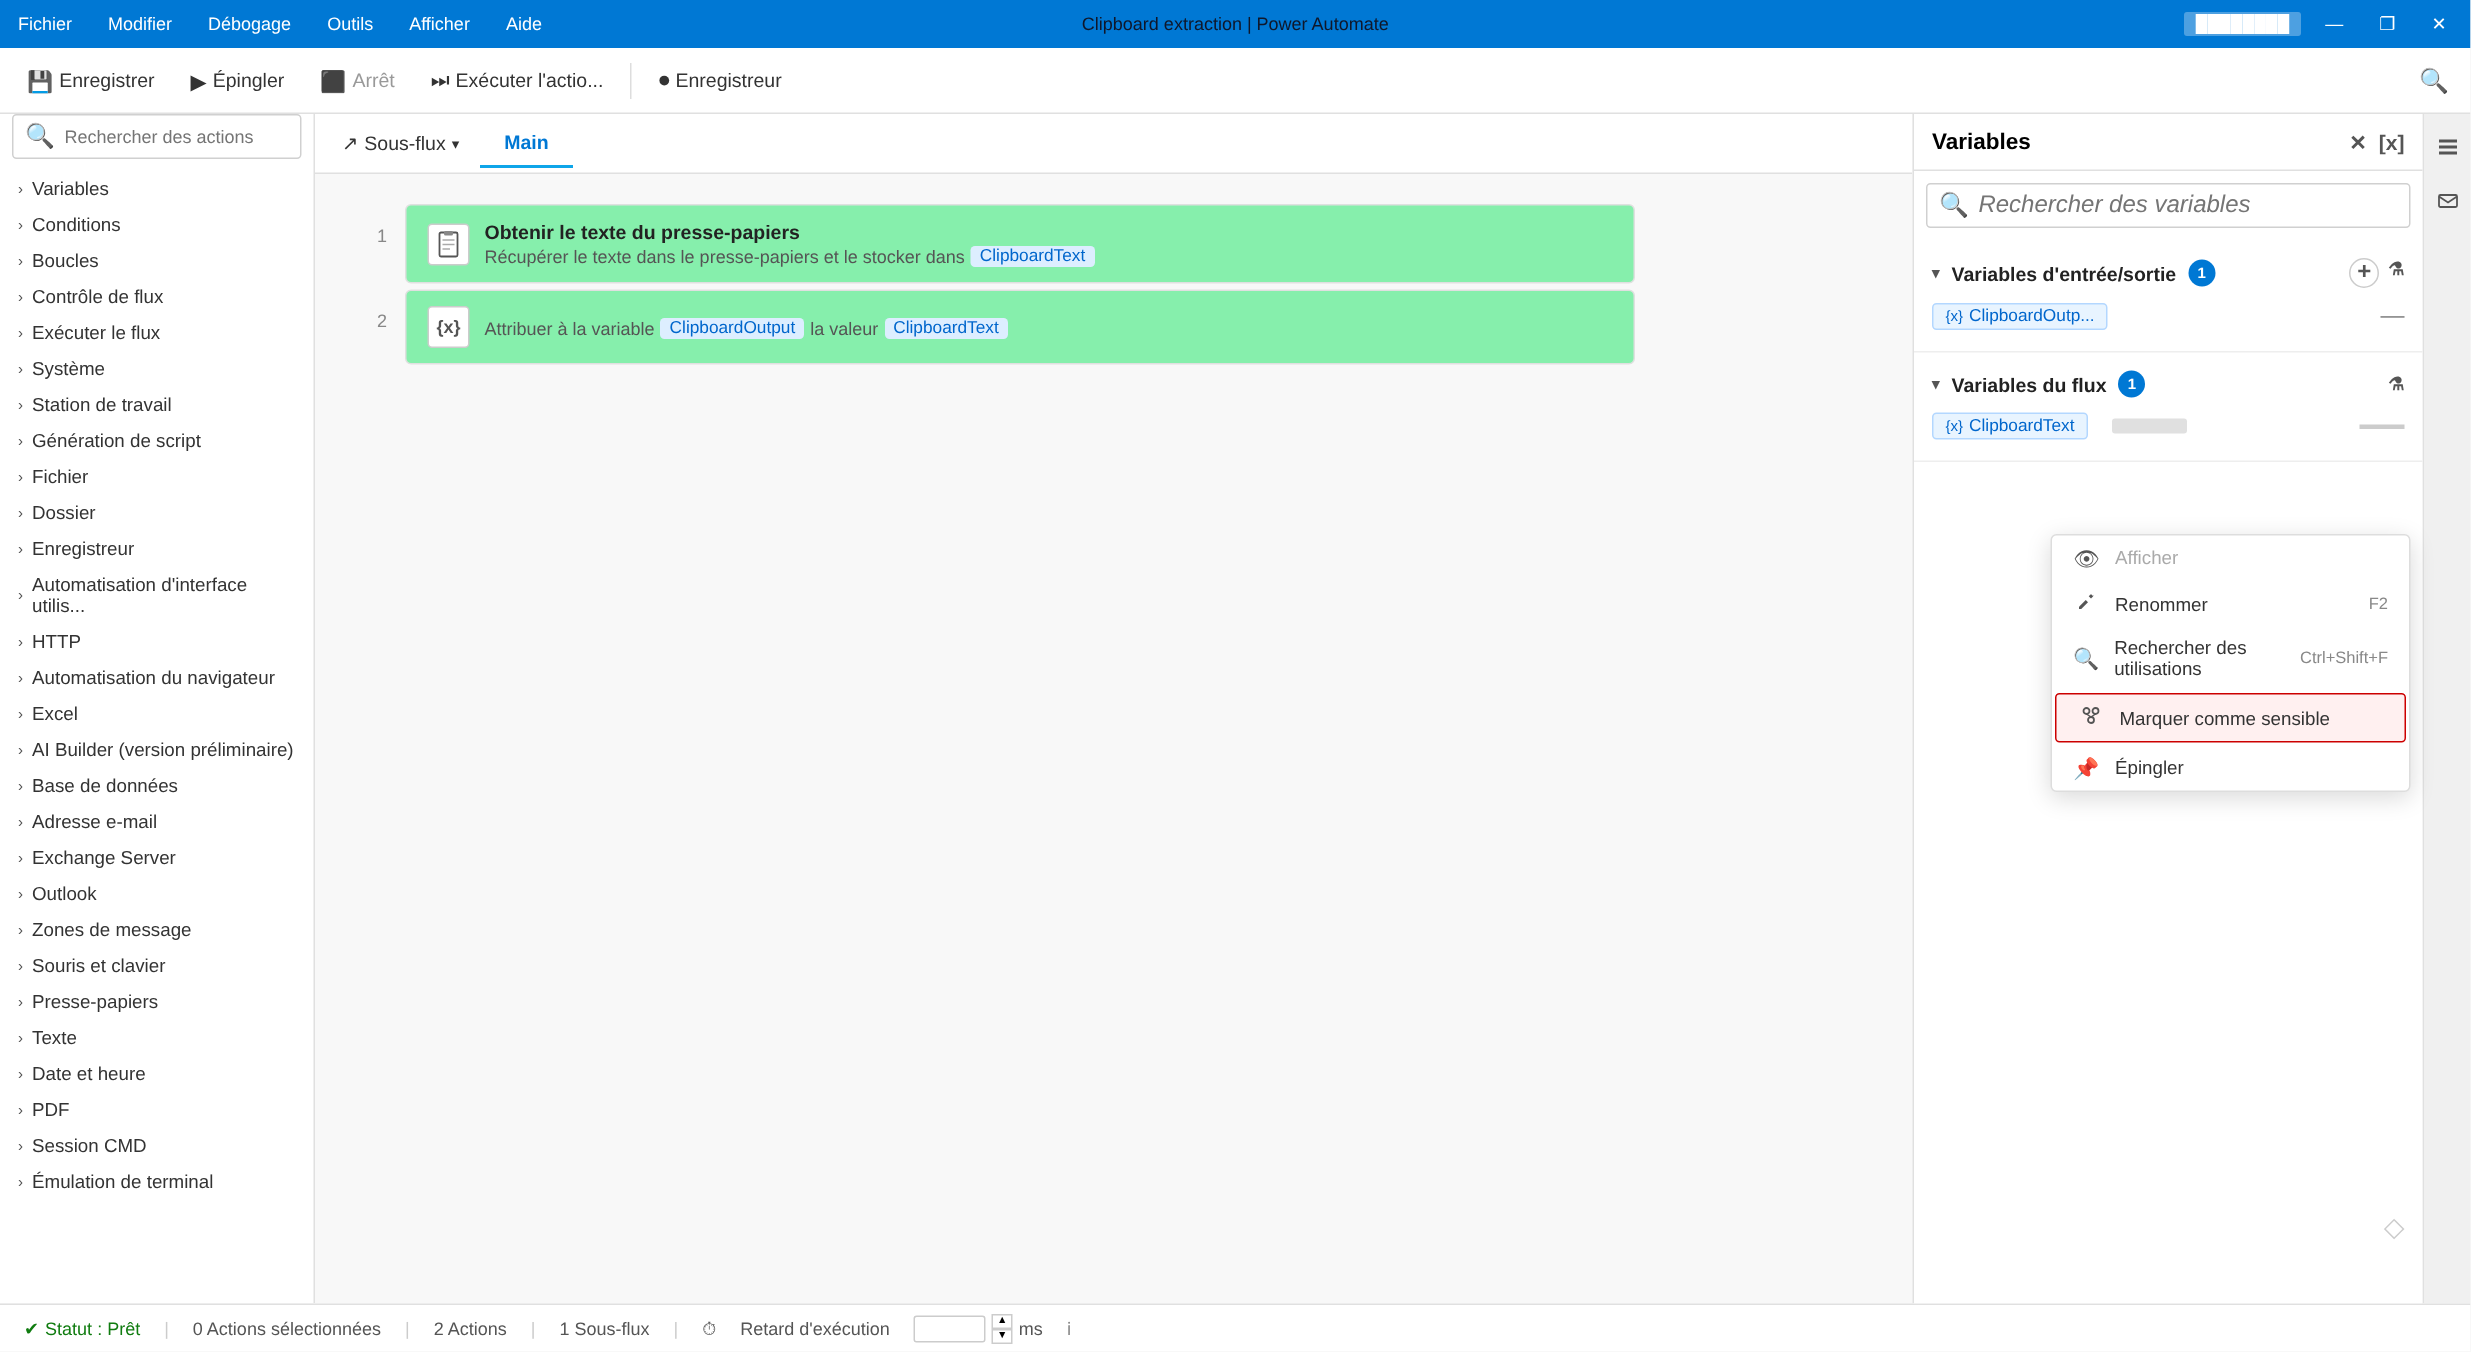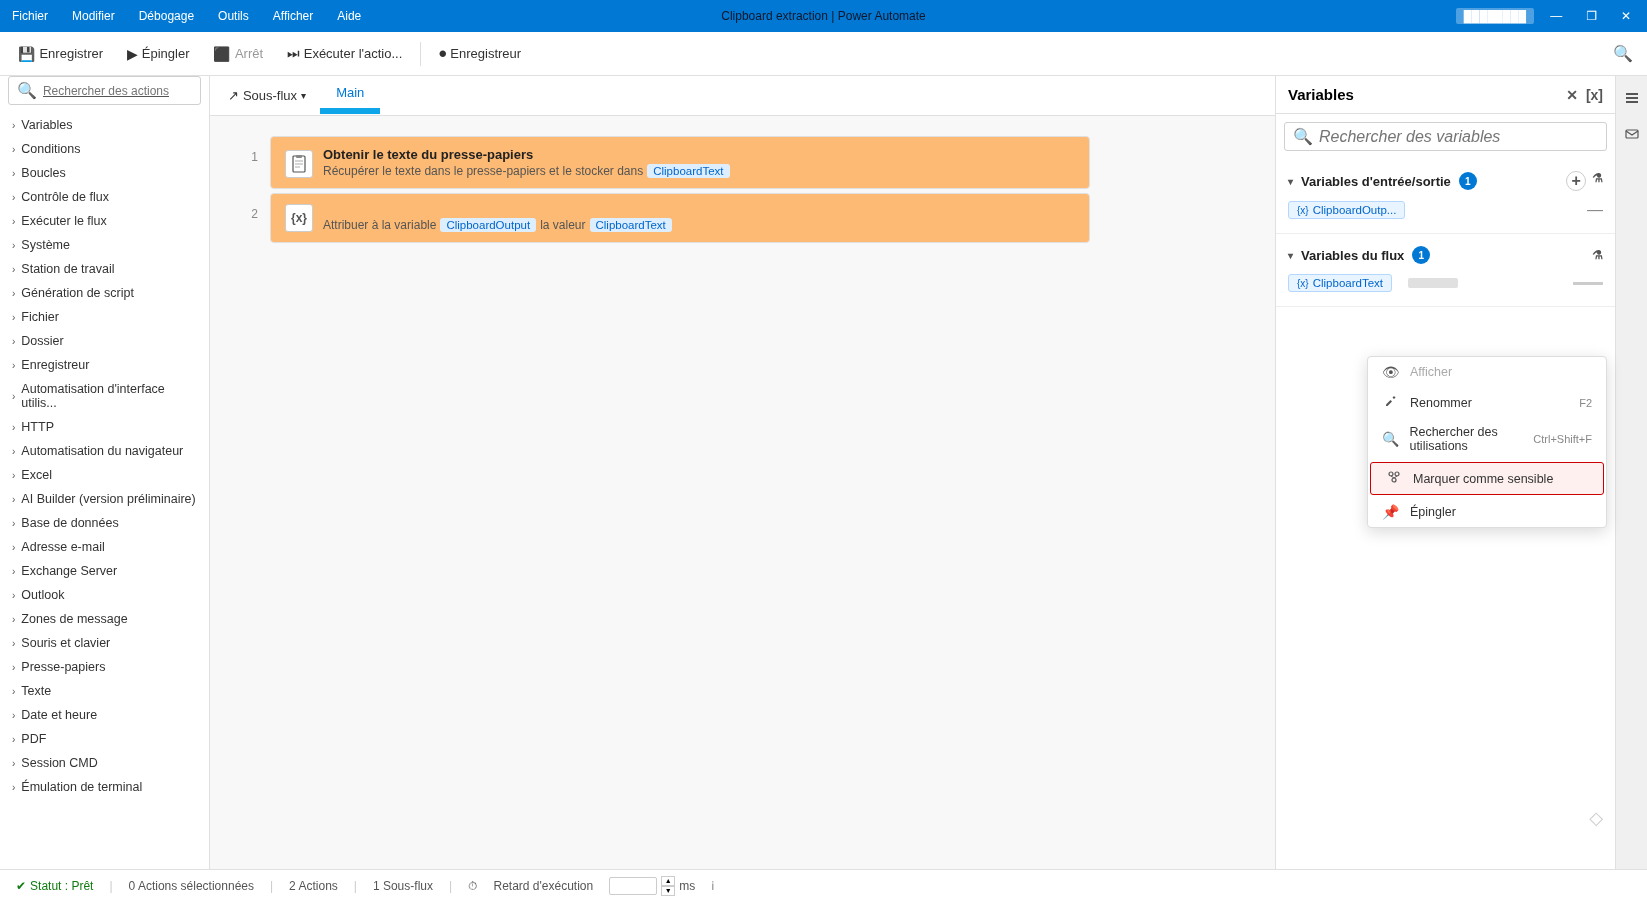--- a/index.html
+++ b/index.html
@@ -117,21 +117,20 @@
       gap: 6px;
       background: white;
     }
     .sidebar-search input {
       border: none;
       outline: none;
       font-size: 12px;
       color: #555;
       width: 100%;
       background: transparent;
-      text-decoration: underline;
     }
     .sidebar-items { flex: 1; overflow-y: auto; }
     .sidebar-item {
       display: flex;
       align-items: center;
       padding: 5px 12px;
       font-size: 12.5px;
       color: #333;
       cursor: pointer;
       gap: 6px;
@@ -164,23 +163,23 @@
       gap: 4px;
       padding: 4px 10px;
       font-size: 13px;
       color: #333;
       cursor: pointer;
       border-radius: 3px;
     }
     .tab-main {
       padding: 8px 16px;
       font-size: 13px;
-      font-weight: 400;
+      font-weight: 700;
       color: #0078d4;
-      border-bottom: 6px solid #0ea5e9;
+      border-bottom: 2px solid #0ea5e9;
       cursor: pointer;
     }
 
     
     .flow-canvas {
       flex: 1;
       overflow: auto;
       padding: 20px;
       position: relative;
     }
@@ -194,26 +193,26 @@
     .step-number {
       width: 28px;
       text-align: right;
       color: #888;
       font-size: 12px;
       padding-top: 14px;
       flex-shrink: 0;
     }
     .step-card {
       flex: 1;
-      background: #fdba74;
+      background: #86efac;
       border: 1px solid #e0e0e0;
       border-radius: 4px;
       padding: 10px 14px;
       display: flex;
-      align-items: flex-end;
+      align-items: center;
       gap: 10px;
       max-width: 820px;
     }
     .step-icon {
       width: 28px;
       height: 28px;
       border: 1px solid #ccc;
       border-radius: 3px;
       display: flex;
       align-items: center;

